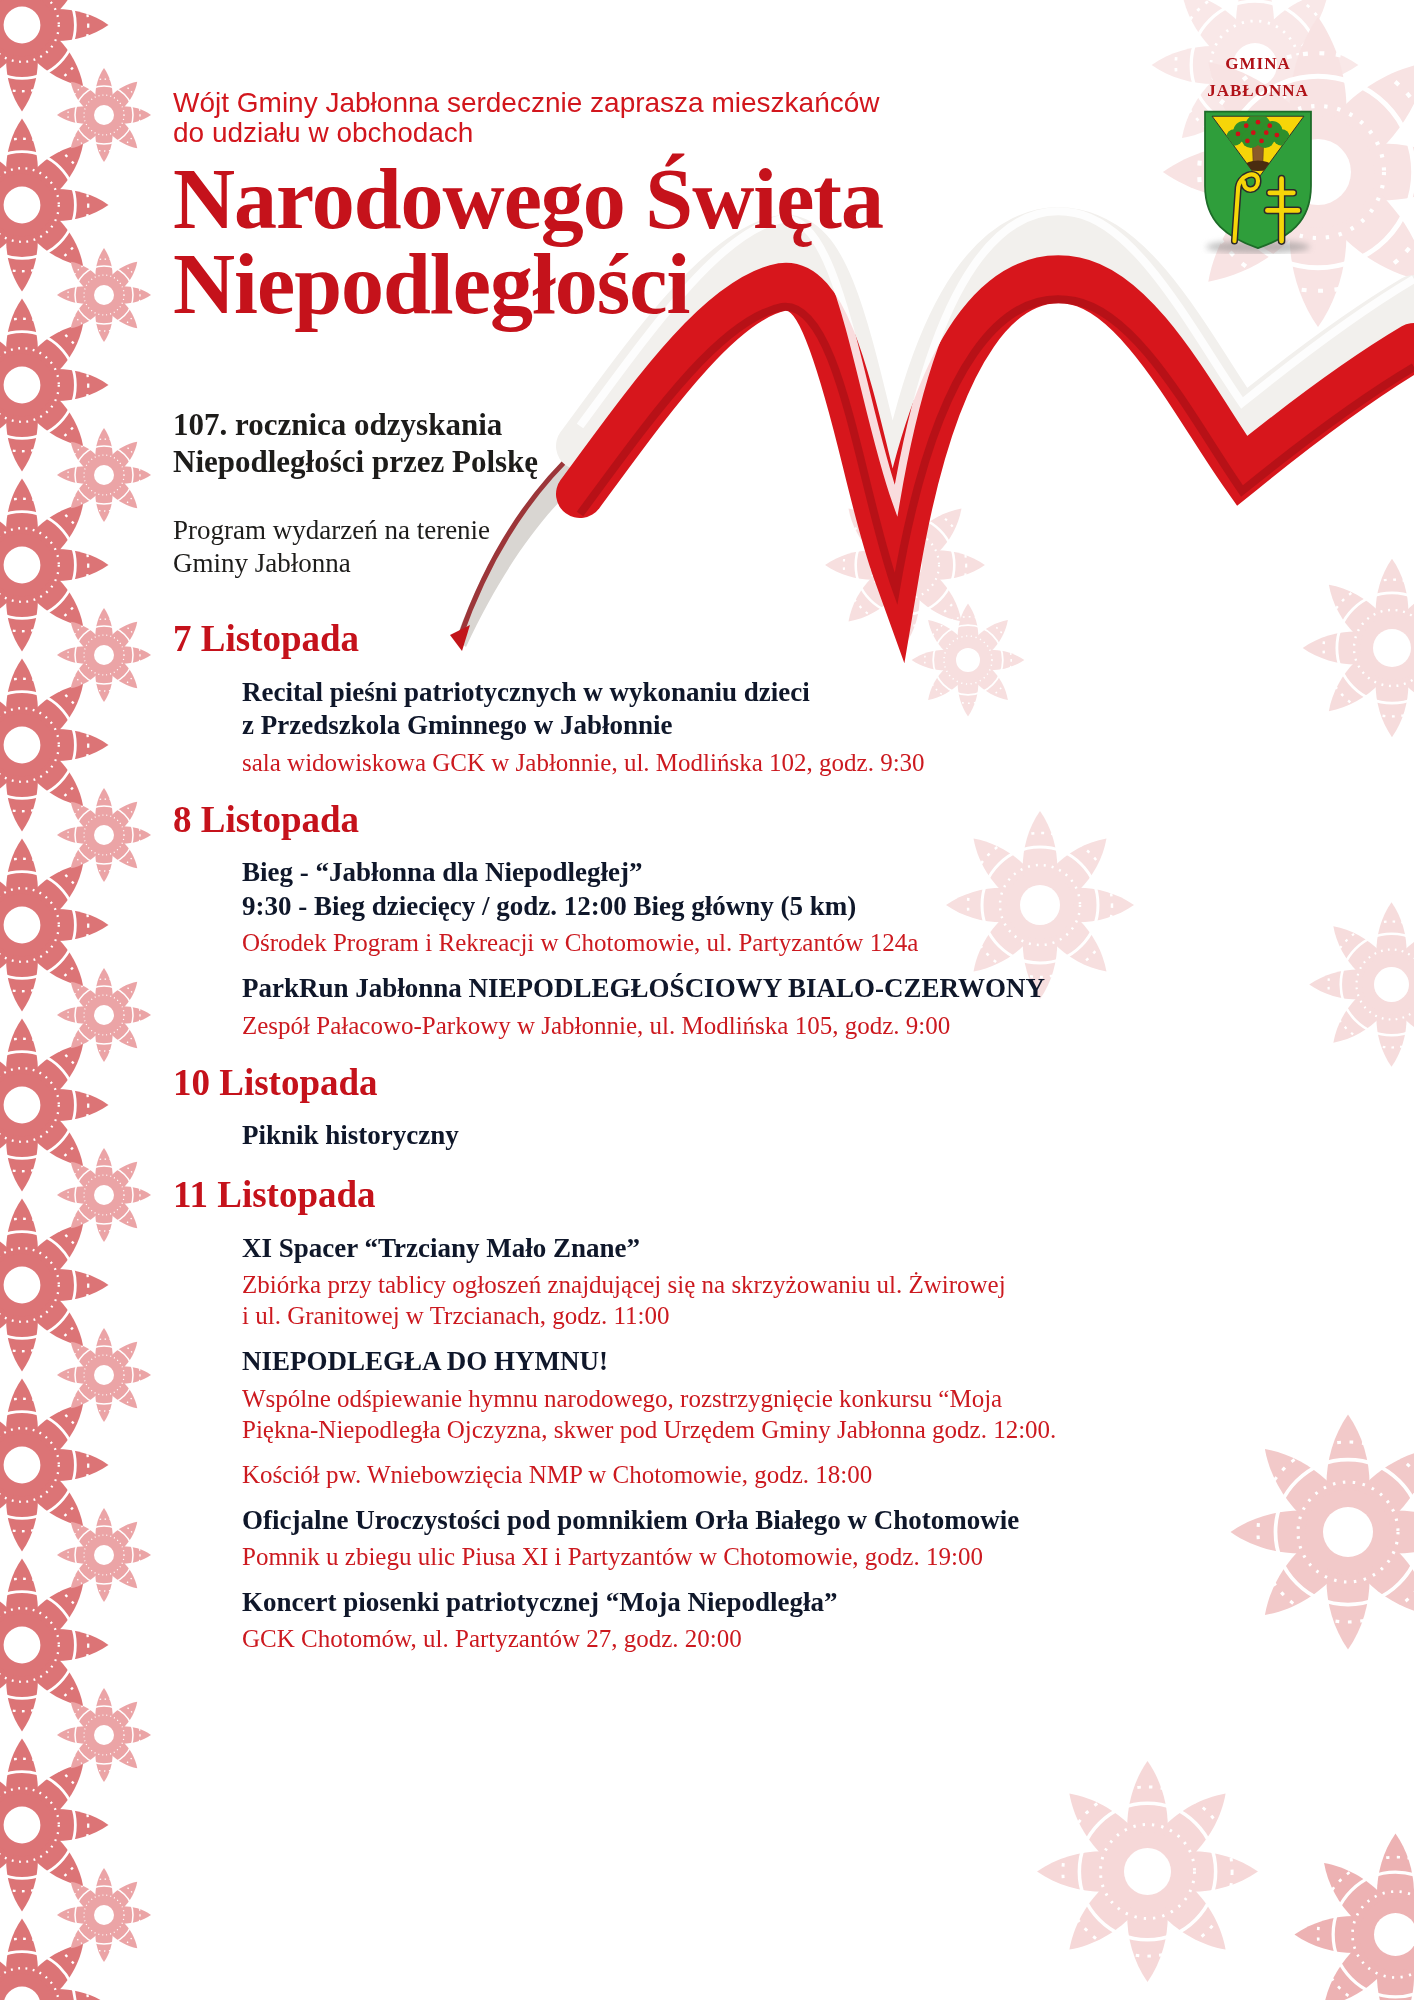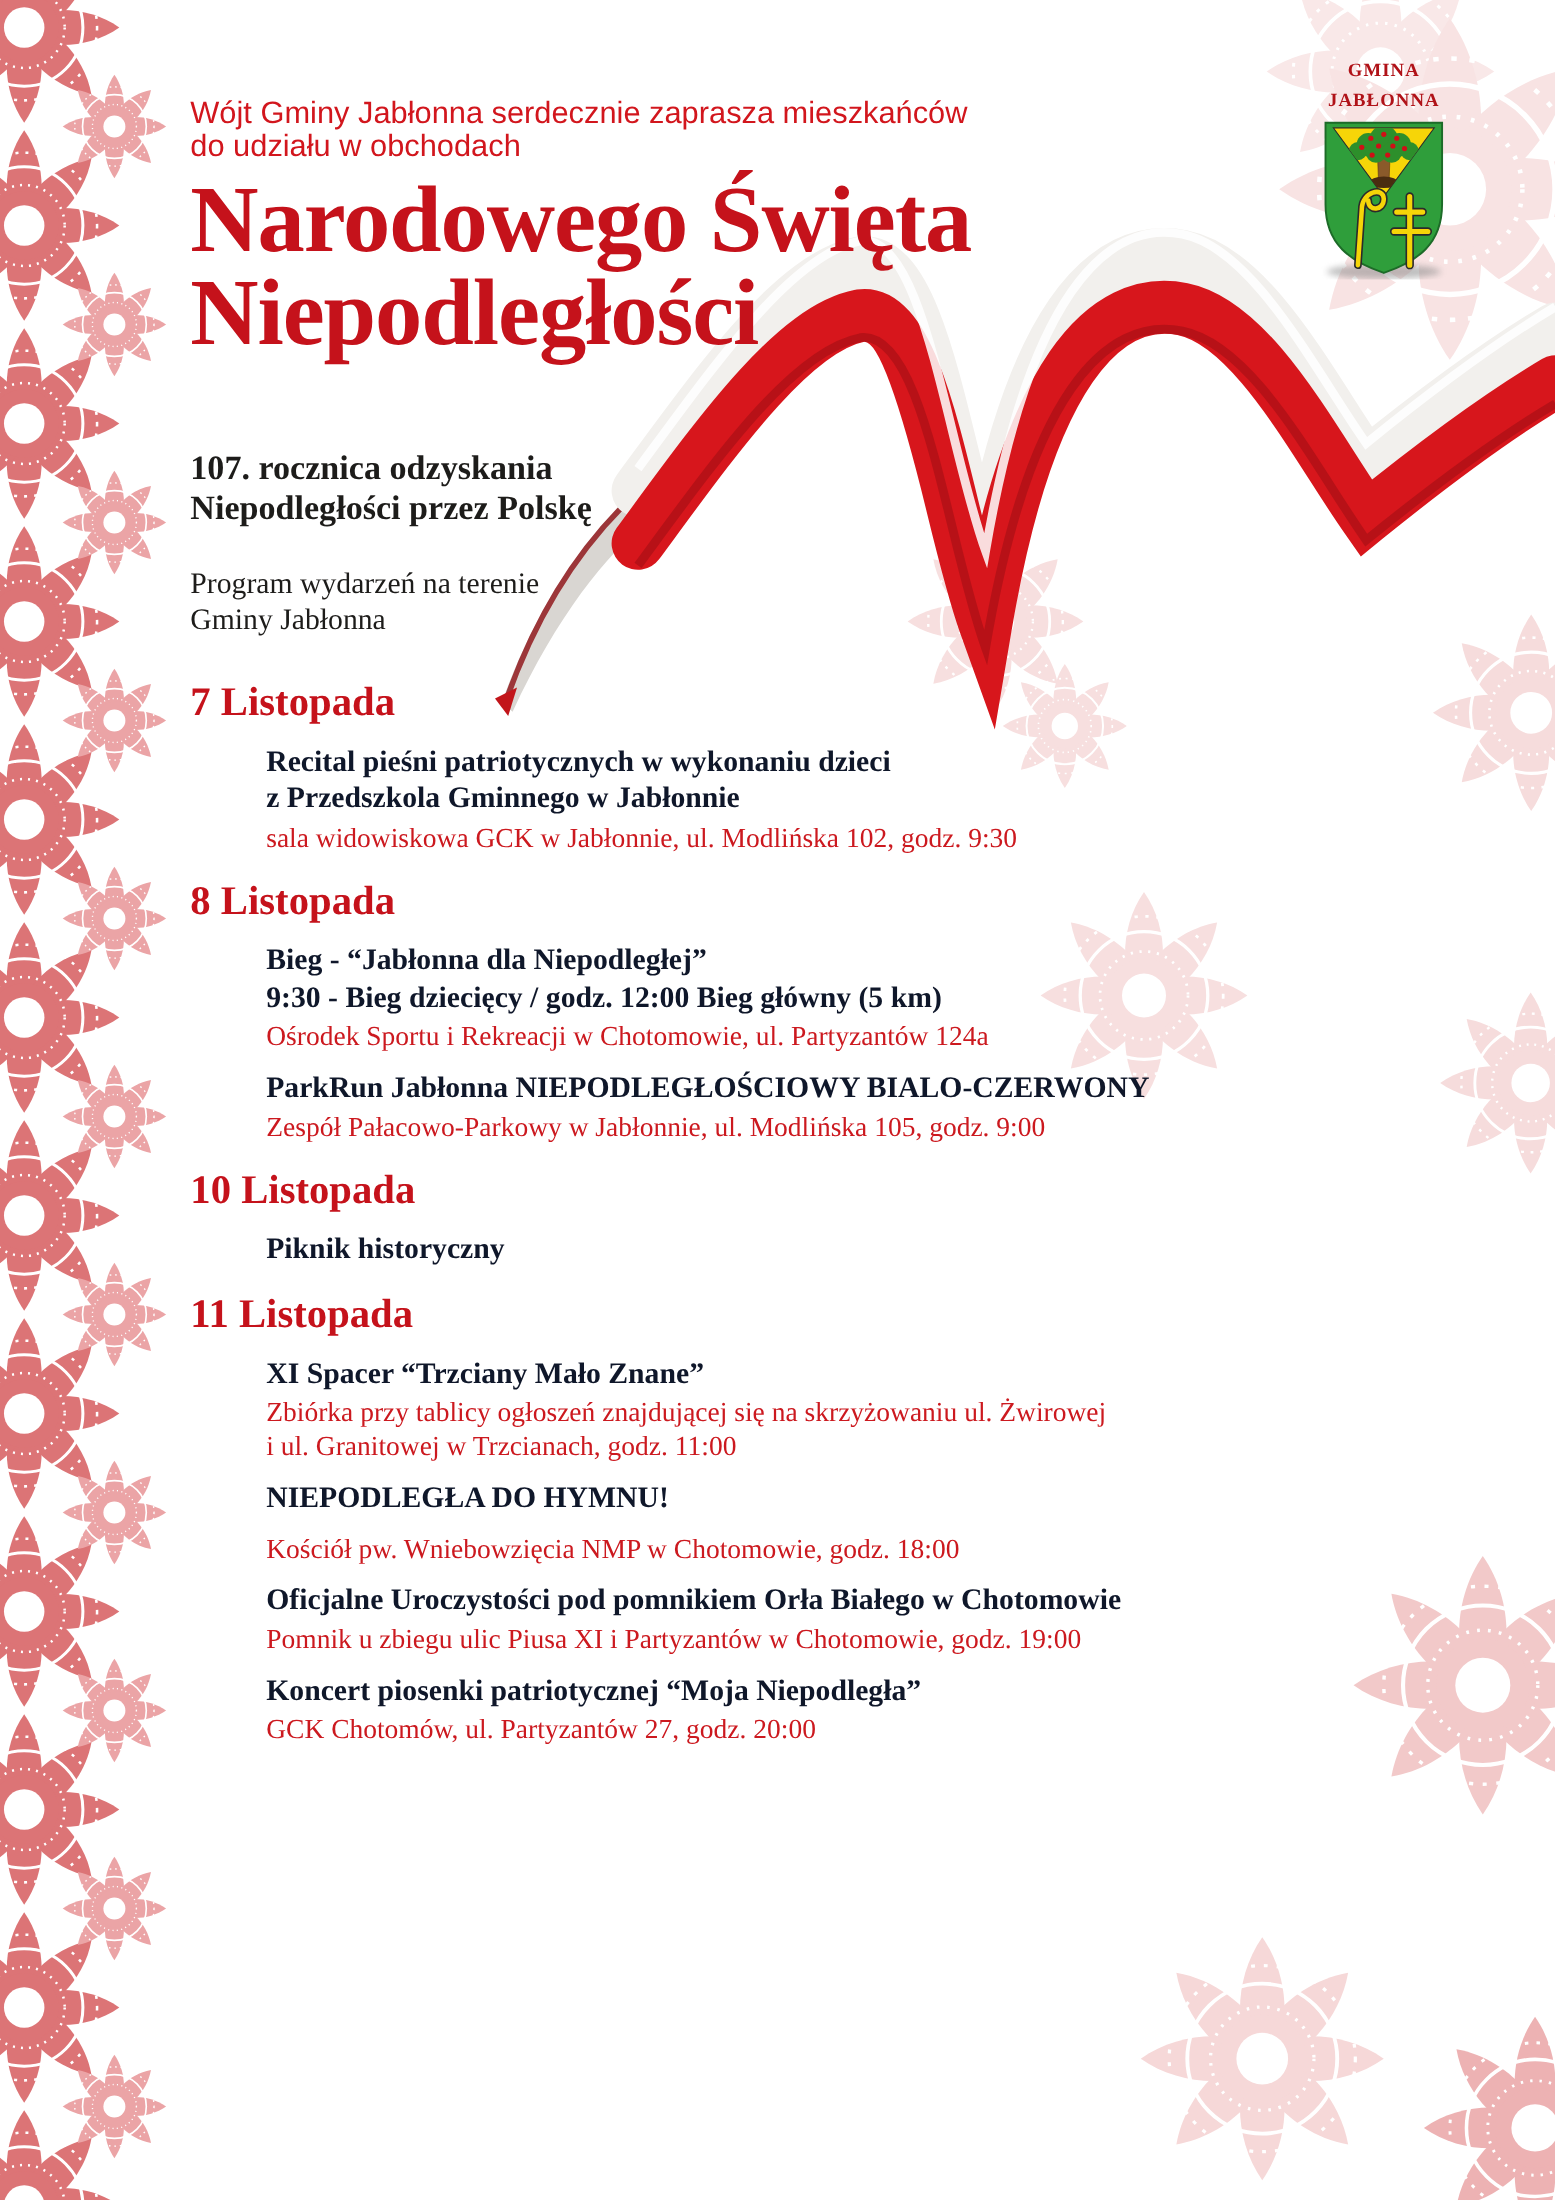--- a/index.html
+++ b/index.html
@@ -202,21 +202,21 @@
 z Przedszkola Gminnego w Jabłonnie</div>
         <div class="event-detail">sala widowiskowa GCK w Jabłonnie, ul. Modlińska 102, godz. 9:30</div>
       </div>
     </div>
 
     <div class="section">
       <h3 class="date-heading">8 Listopada</h3>
       <div class="event">
         <div class="event-title">Bieg - “Jabłonna dla Niepodległej”
 9:30 - Bieg dziecięcy / godz. 12:00 Bieg główny (5 km)</div>
-        <div class="event-detail">Ośrodek Sportu i Rekreacji w Chotomowie, ul. Partyzantów 124a</div>
+        <div class="event-detail">Ośrodek Program i Rekreacji w Chotomowie, ul. Partyzantów 124a</div>
       </div>
       <div class="event">
         <div class="event-title">ParkRun Jabłonna NIEPODLEGŁOŚCIOWY BIALO-CZERWONY</div>
         <div class="event-detail">Zespół Pałacowo-Parkowy w Jabłonnie, ul. Modlińska 105, godz. 9:00</div>
       </div>
     </div>
 
     <div class="section">
       <h3 class="date-heading">10 Listopada</h3>
       <div class="event">
@@ -226,20 +226,22 @@
 
     <div class="section">
       <h3 class="date-heading">11 Listopada</h3>
       <div class="event">
         <div class="event-title">XI Spacer “Trzciany Mało Znane”</div>
         <div class="event-detail">Zbiórka przy tablicy ogłoszeń znajdującej się na skrzyżowaniu ul. Żwirowej
 i ul. Granitowej w Trzcianach, godz. 11:00</div>
       </div>
       <div class="event">
         <div class="event-title">NIEPODLEGŁA DO HYMNU!</div>
+        <div class="event-detail">Wspólne odśpiewanie hymnu narodowego, rozstrzygnięcie konkursu “Moja
+Piękna-Niepodległa Ojczyzna, skwer pod Urzędem Gminy Jabłonna godz. 12:00.</div>
       </div>
       <div class="event">
         <div class="event-detail">Kościół pw. Wniebowzięcia NMP w Chotomowie, godz. 18:00</div>
       </div>
       <div class="event">
         <div class="event-title">Oficjalne Uroczystości pod pomnikiem Orła Białego w Chotomowie</div>
         <div class="event-detail">Pomnik u zbiegu ulic Piusa XI i Partyzantów w Chotomowie, godz. 19:00</div>
       </div>
       <div class="event">
         <div class="event-title">Koncert piosenki patriotycznej “Moja Niepodległa”</div>

